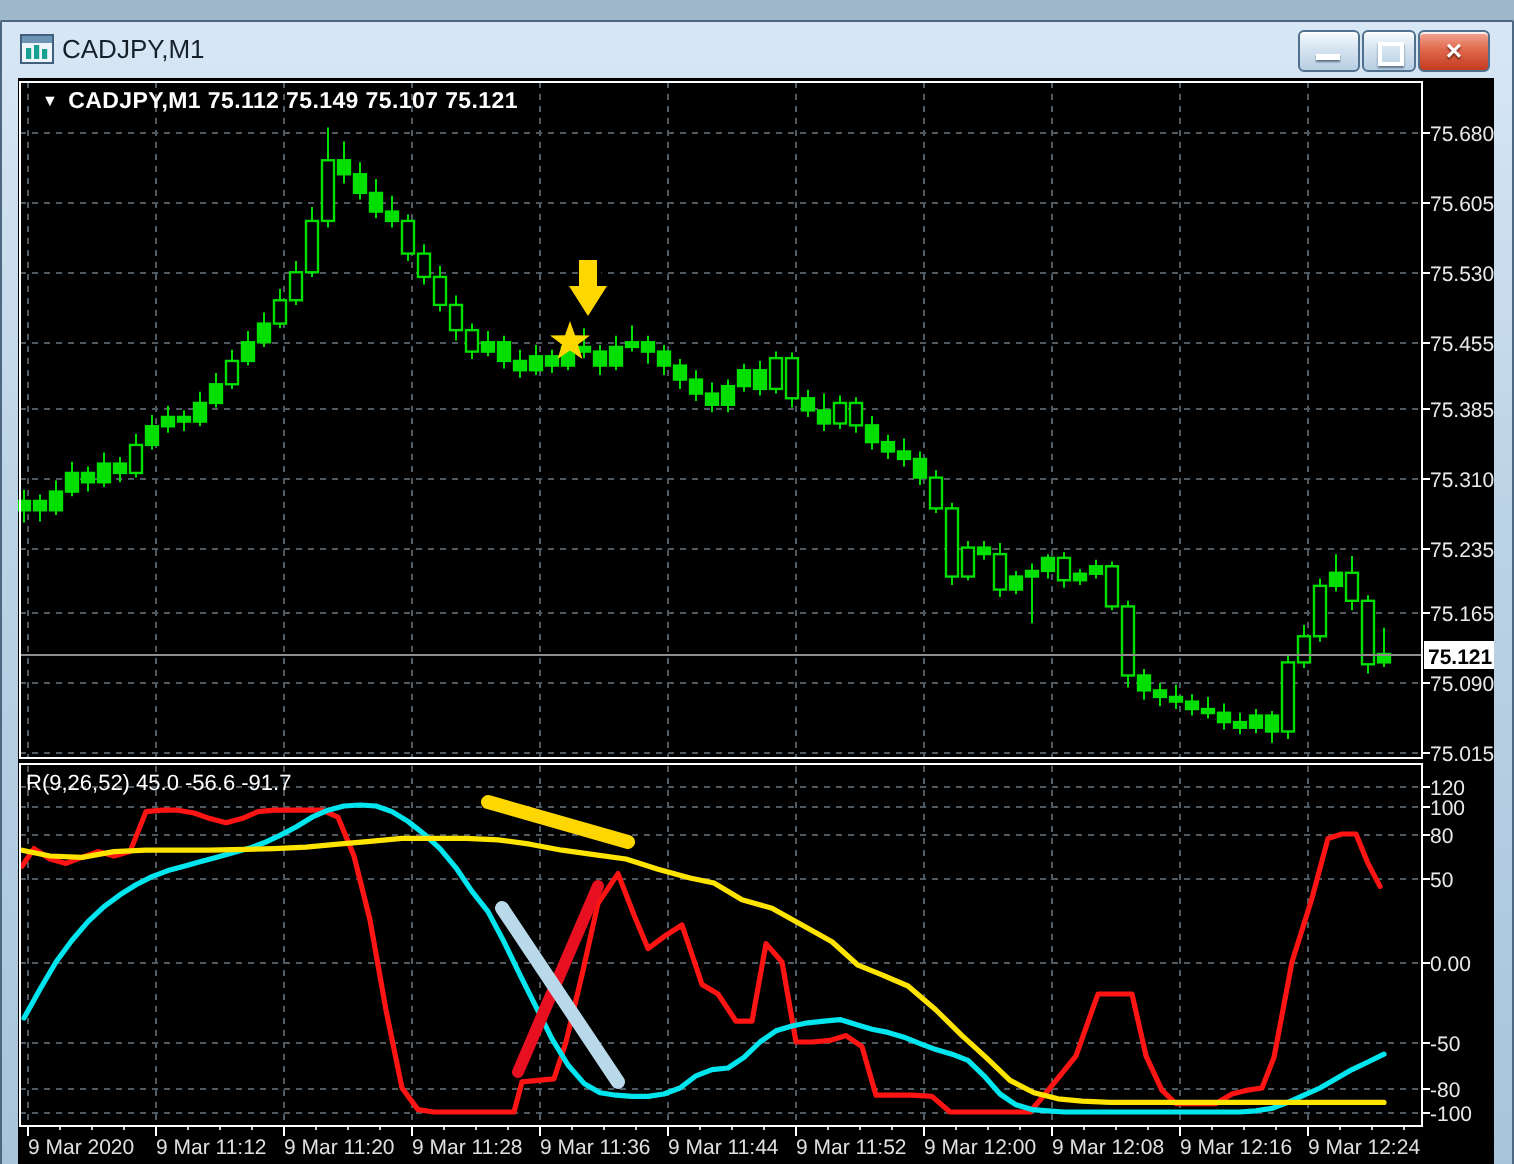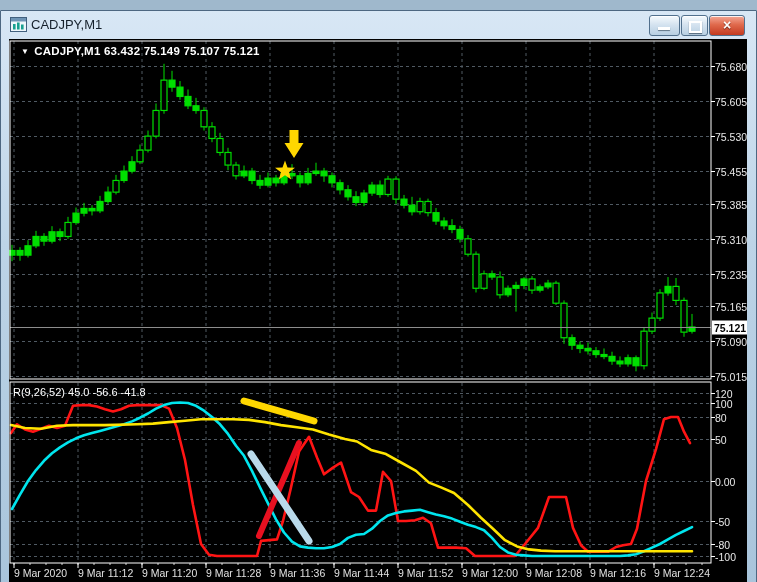--- a/index.html
+++ b/index.html
@@ -392,17 +392,17 @@
           <text x="525" y="566" fill="#e0e0e0" font-size="10.5">9 Mar 12:08</text>
           <line x1="589" y1="552" x2="589" y2="557" stroke="#fff"></line>
           <text x="589" y="566" fill="#e0e0e0" font-size="10.5">9 Mar 12:16</text>
           <line x1="653" y1="552" x2="653" y2="557" stroke="#fff"></line>
           <text x="653" y="566" fill="#e0e0e0" font-size="10.5">9 Mar 12:24</text>
         </g>
       <rect x="9" y="30" width="701" height="338" fill="none" stroke="#ffffff" stroke-width="1"></rect>
       <rect x="9" y="371" width="701" height="181" fill="none" stroke="#ffffff" stroke-width="1"></rect>
     </svg>
     <div class="ohlc-line">
-      <span class="marker">▼</span><span>CADJPY,M1</span>&nbsp;<span>63.432 75.149 75.107 75.121</span>
+      <span class="marker">▼</span><span>CADJPY,M1</span>&nbsp;<span>75.112 75.149 75.107 75.121</span>
     </div>
-    <div class="ind-label">R(9,26,52) 45.0 -56.6 -41.8</div>
+    <div class="ind-label">R(9,26,52) 45.0 -56.6 -91.7</div>
   </div>
 </div>
 
 </body></html>

